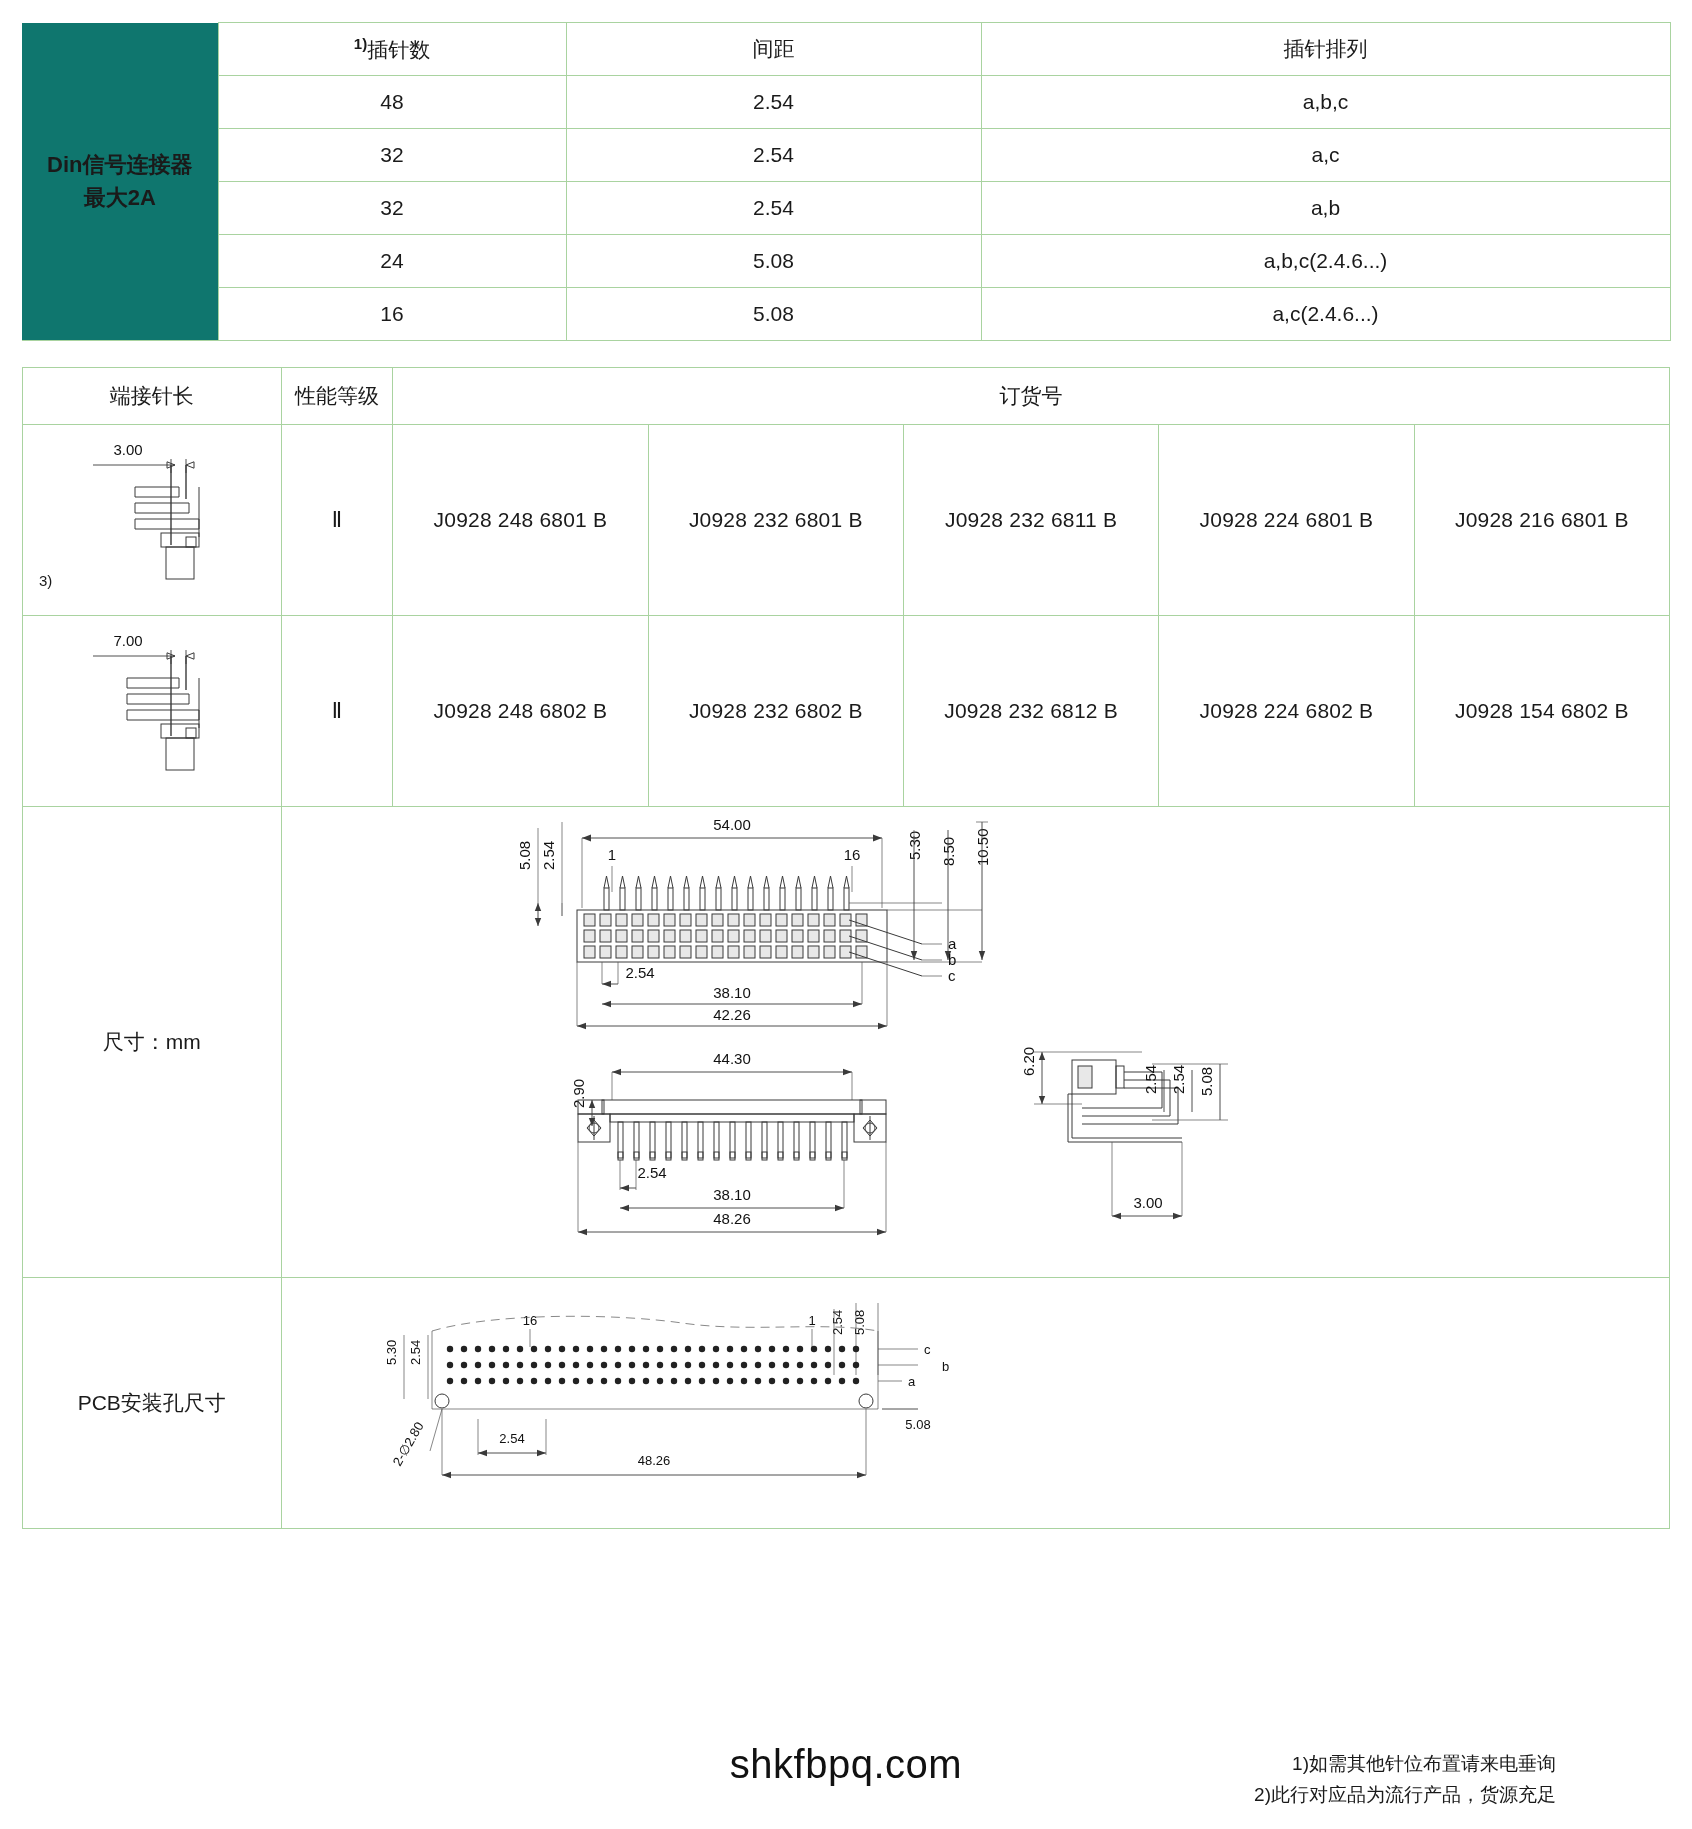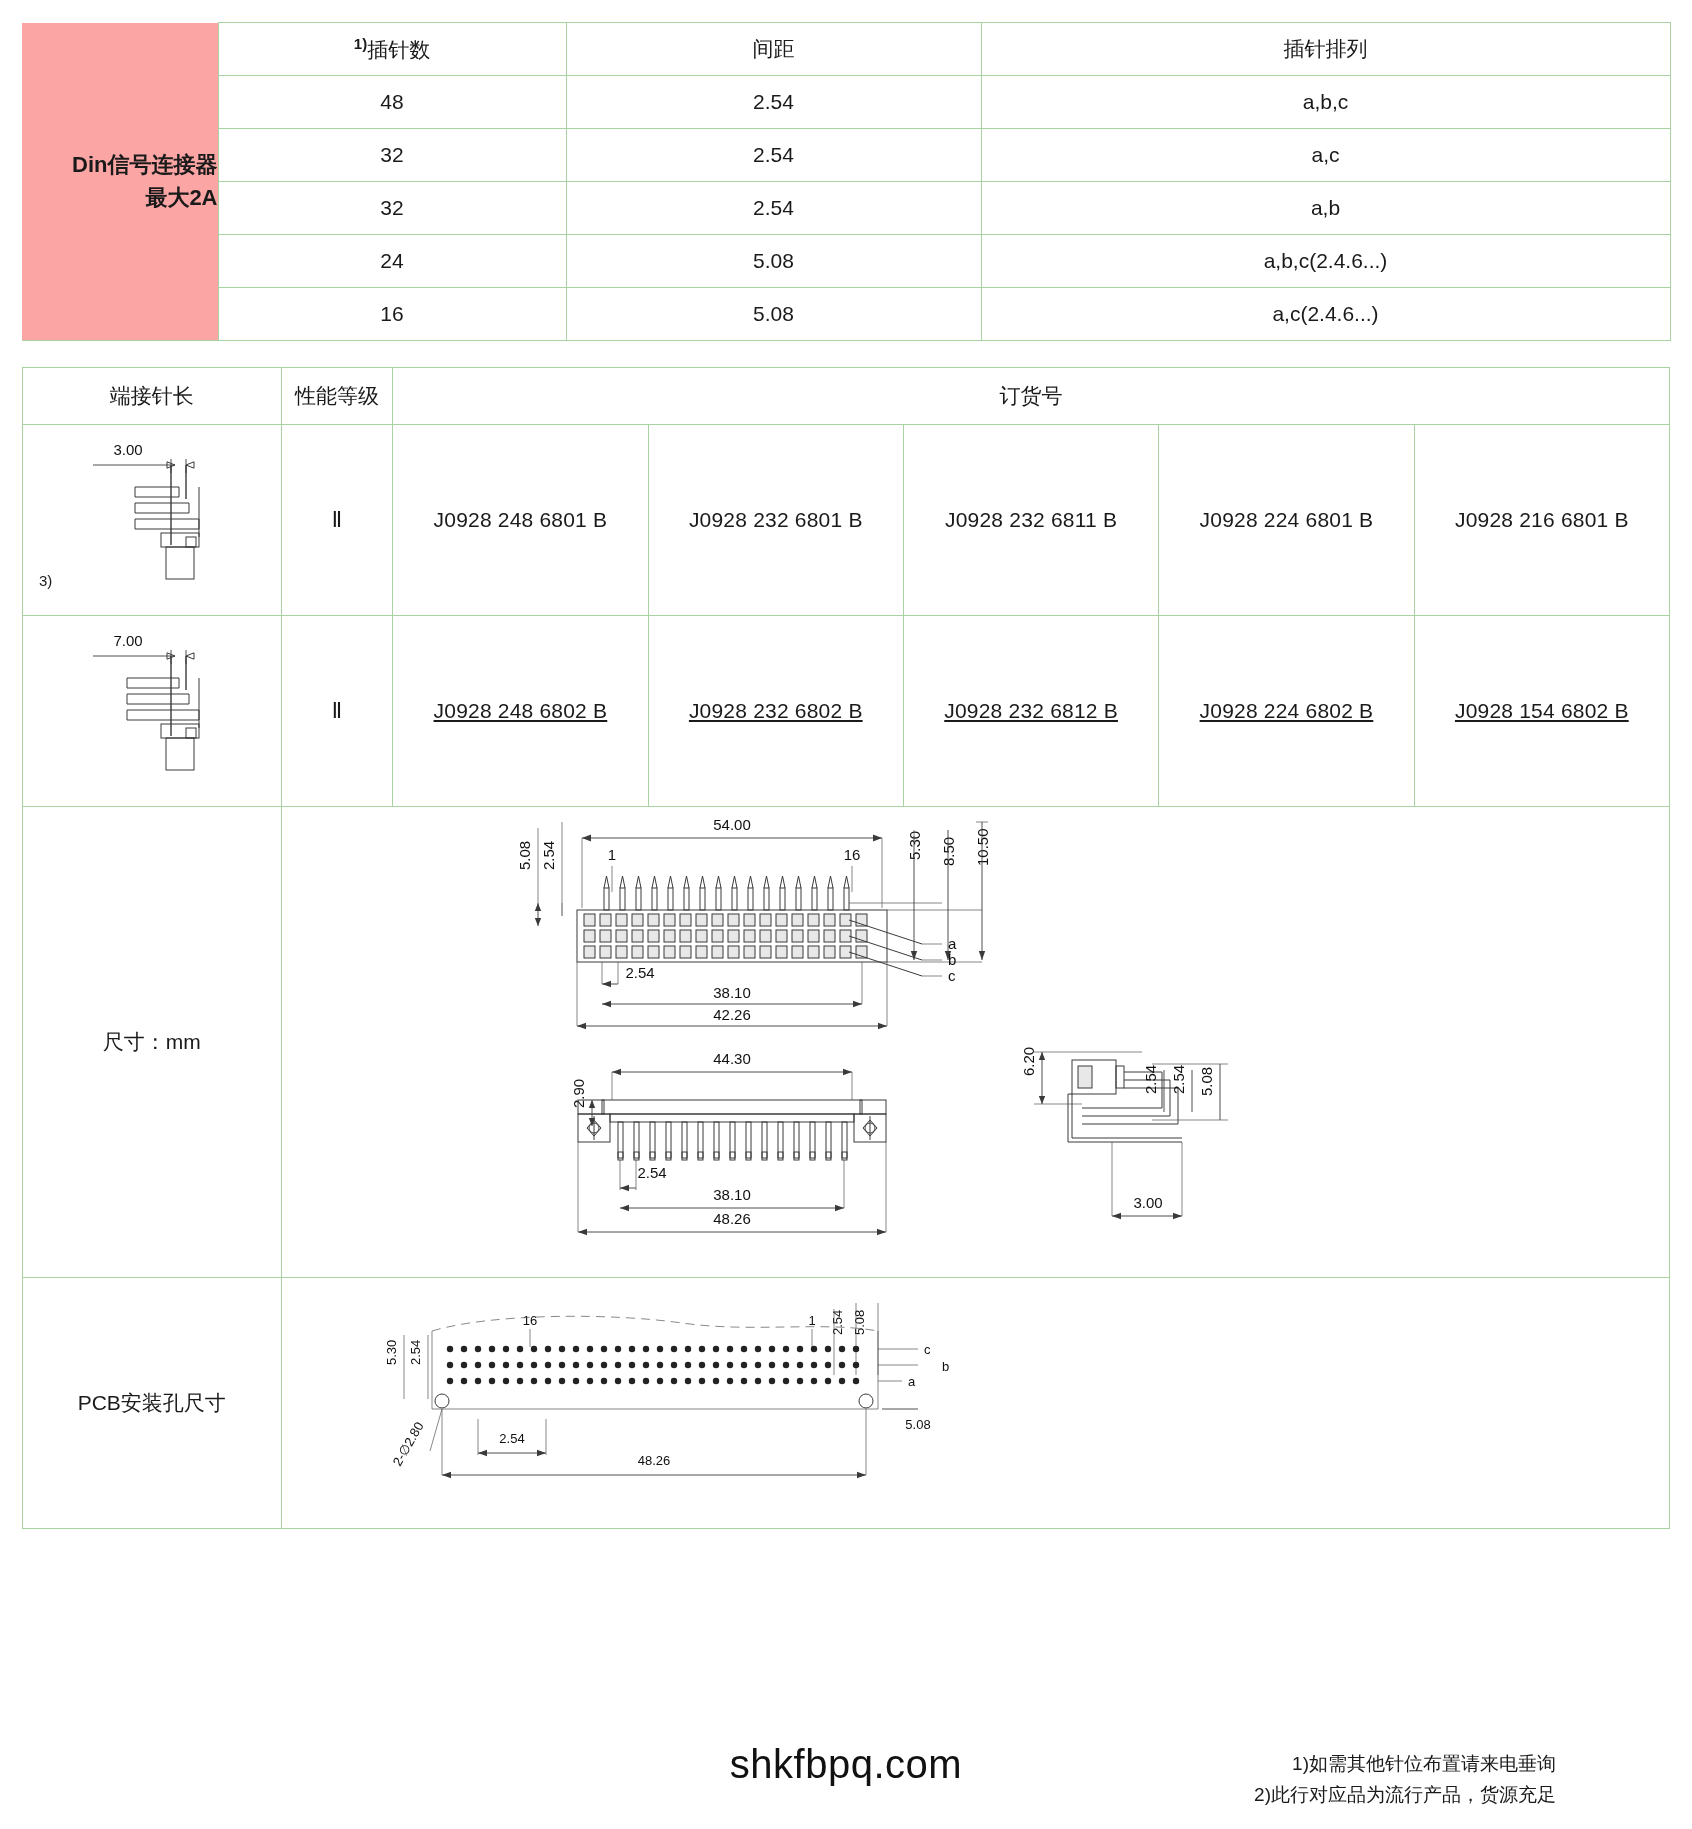--- a/index.html
+++ b/index.html
@@ -27,21 +27,21 @@
   .hdr-sub{font-size:15px;vertical-align:super;font-weight:bold;}
 
   
   #table-specs{position:absolute;left:22px;top:22px;width:1648px;}
   #table-specs td{height:52px;}
   .rowlabel{font-weight:bold;font-size:22px;line-height:1.5;}
 
   
   #table-order{position:absolute;left:22px;top:367px;width:1648px;}
   .ordnum-b{font-weight:bold;font-size:22.5px;letter-spacing:.2px;white-space:nowrap;}
-  .ordnum{font-weight:normal;font-size:22.5px;letter-spacing:.2px;white-space:nowrap;text-decoration:underline;}
+  .ordnum{font-weight:normal;font-size:22.5px;letter-spacing:.2px;white-space:nowrap;}
   .grade{font-size:23px;}
   .pincell{position:relative;height:190px;}
   .note3{position:absolute;left:16px;bottom:26px;font-size:15px;}
 
   
   .drawcell{height:470px;position:relative;}
   .drawcell2{height:250px;position:relative;}
   .lbl-left{font-size:21px;}
 
   svg{display:block;}
@@ -67,21 +67,21 @@
 
   <table class="tbl" id="table-specs">
     <colgroup>
       <col style="width:196px">
         <col style="width:348px">
         <col style="width:415px">
         <col style="width:689px">
     </colgroup>
     <tbody>
       <tr>
-        <td rowspan="6" style="border:1px solid #a9d3a0;border-top:none;border-left:none;background:#fca5a5;text-align:right;">
+        <td rowspan="6" style="border:1px solid #a9d3a0;border-top:none;border-left:none;background:#0f766e;">
           <div class="rowlabel">
             <span>Din信号连接器</span><br>
             <span>最大2A</span>
           </div>
         </td>
         <td class="hdr">
           <span class="hdr-sub">1)</span><span>插针数</span>
         </td>
         <td class="hdr">间距</td>
         <td class="hdr">插针排列</td>

